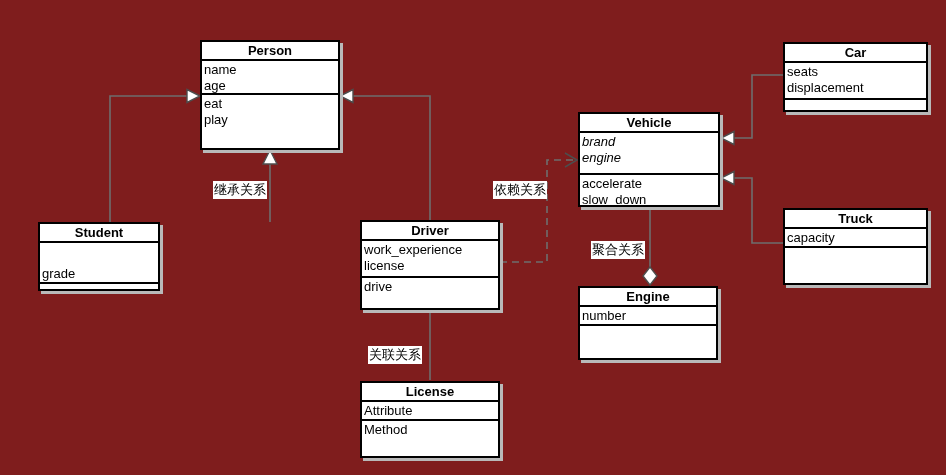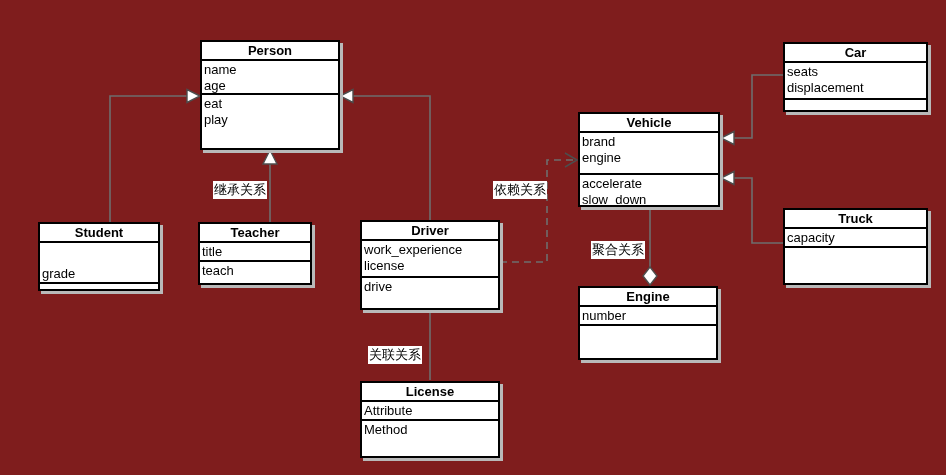--- a/index.html
+++ b/index.html
@@ -34,21 +34,21 @@
   #box-person  .uml-attrs{height:31px;}
   #box-student {left:38px; top:222px;width:122px;height:69px;gap:22px;}
   #box-student .uml-attrs{height:16px;}
   #box-teacher {left:198px;top:222px;width:114px;height:63px;}
   #box-teacher .uml-attrs{height:16px;}
   #box-driver  {left:360px;top:220px;width:140px;height:90px;}
   #box-driver  .uml-attrs{height:34px;}
   #box-license {left:360px;top:381px;width:140px;height:77px;}
   #box-license .uml-attrs{height:16px;}
   #box-vehicle {left:578px;top:112px;width:142px;height:95px;justify-content:flex-end;}
-  #box-vehicle .uml-attrs{height:39px;}
+  #box-vehicle .uml-attrs{height:39px;font-style:italic;}
   #box-engine  {left:578px;top:286px;width:140px;height:74px;}
   #box-engine  .uml-attrs{height:16px;}
   #box-car     {left:783px;top:42px; width:145px;height:70px;}
   #box-car     .uml-attrs{height:34px;}
   #box-truck   {left:783px;top:208px;width:145px;height:77px;}
   #box-truck   .uml-attrs{height:16px;}
   .rel-label{
     position:absolute;font-size:13px;color:#000;white-space:nowrap;
     background:#fff;padding:0 1px;
   }
@@ -119,29 +119,20 @@
   <div class="uml-box" id="box-student">
     <div class="uml-title">Student</div>
     <div class="uml-attrs">
       <div class="uml-line">grade</div>
     </div>
     <div class="uml-methods">
       <div class="uml-line">study</div>
     </div>
   </div>
 
-  <div class="uml-box" id="box-teacher">
-    <div class="uml-title">Teacher</div>
-    <div class="uml-attrs">
-      <div class="uml-line">title</div>
-    </div>
-    <div class="uml-methods">
-      <div class="uml-line">teach</div>
-    </div>
-  </div>
 
   <div class="uml-box" id="box-driver">
     <div class="uml-title">Driver</div>
     <div class="uml-attrs">
       <div class="uml-line">work_experience</div>
       <div class="uml-line">license</div>
     </div>
     <div class="uml-methods">
       <div class="uml-line">drive</div>
     </div>

